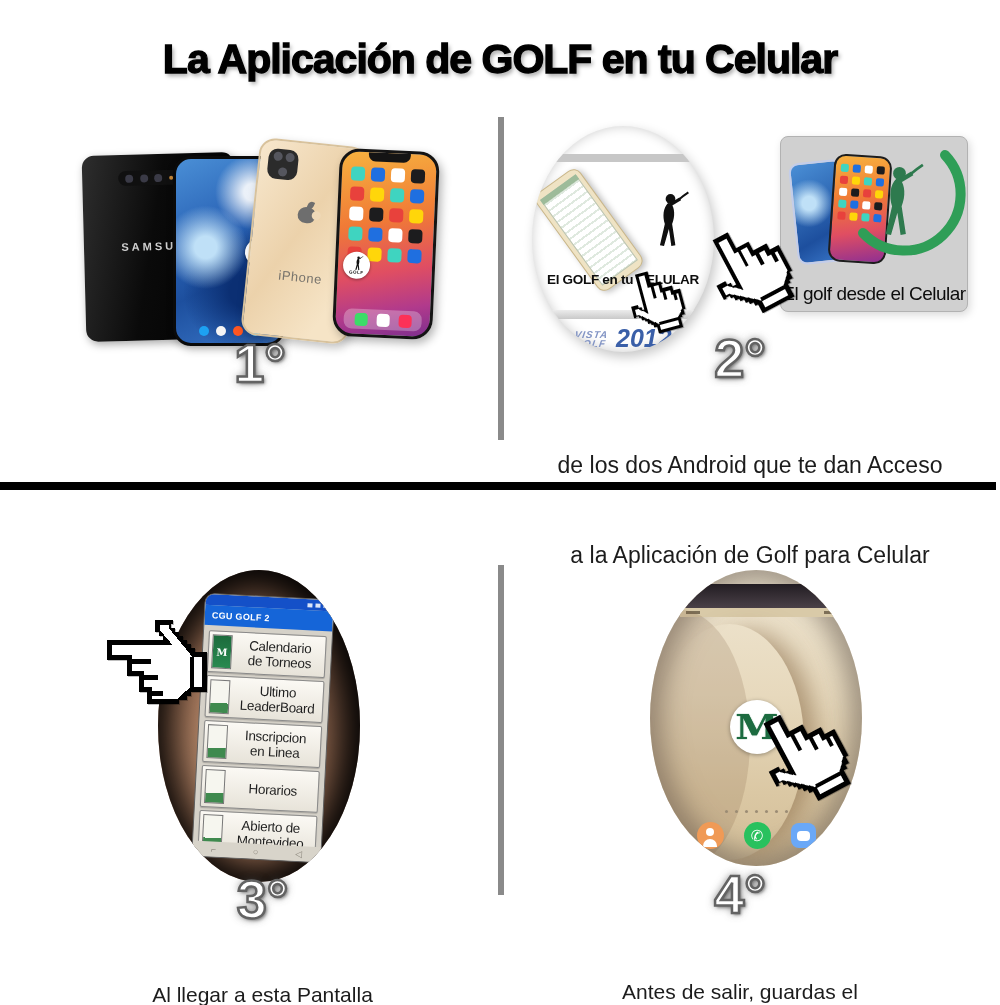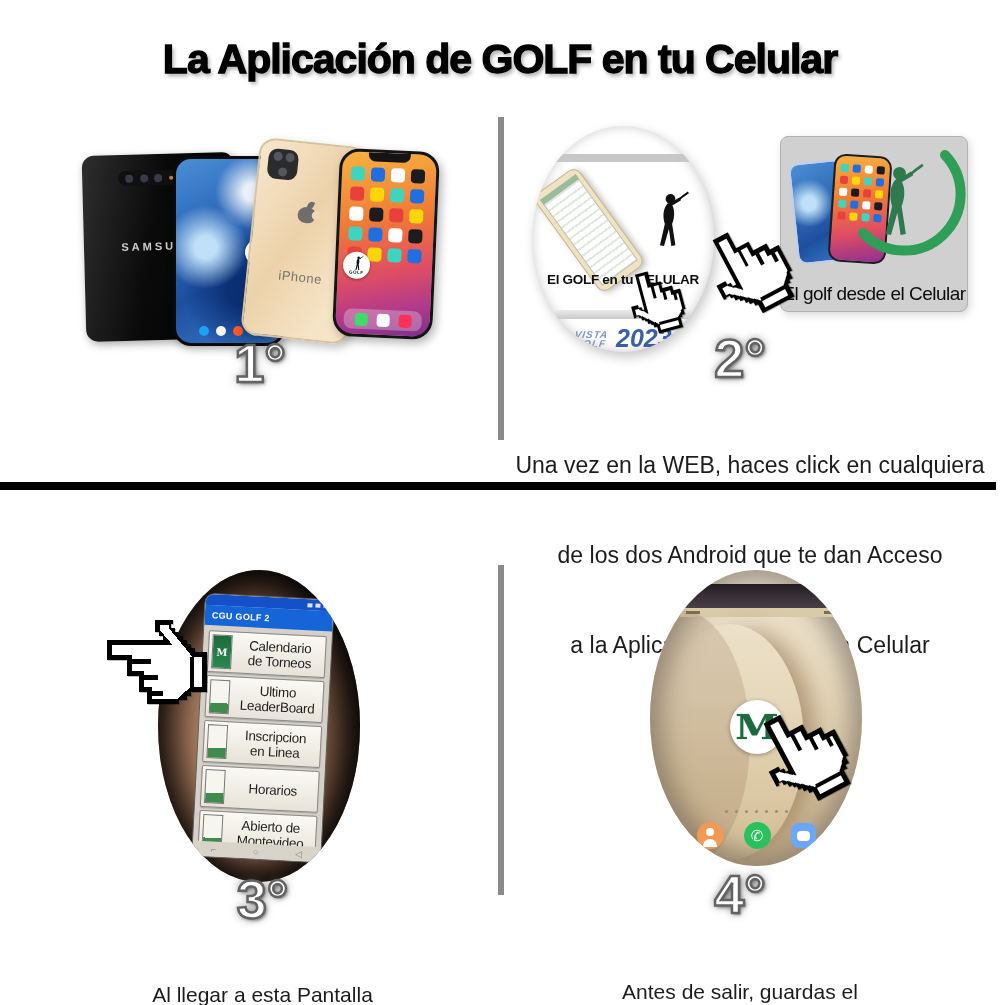--- a/index.html
+++ b/index.html
@@ -300,21 +300,21 @@
     <svg class="golfer-sm" viewBox="0 0 64 70">
         <use href="#golfer"></use>
       </svg>
     <div class="lbl1">El GOLF en tu CELULAR</div>
     <div class="bar2"></div>
     <div class="logo-row">
       <div class="vista">
         <div>VISTA</div>
         <div>GOLF</div>
       </div>
-      <div class="year">2023</div>
+      <div class="year">2012</div>
     </div>
   </div>
 
   <div id="btn2">
     <div class="mini-blue"></div>
     <div class="mini-orange">
       <div class="grid">
         <i></i>
           <i></i>
           <i></i>
@@ -348,21 +348,20 @@
 
   <svg id="cursor-a" class="cursor" viewBox="0 0 23 26">
       <use href="#px-hand"></use>
     </svg>
   <svg id="cursor-b" class="cursor" viewBox="0 0 23 26">
       <use href="#px-hand"></use>
     </svg>
 
   <div id="num2" class="step-num">2°</div>
   <div id="cap2" class="cap">
-    <div>Una vez en la WEB, haces click en cualquiera</div>
     <div>de los dos Android que te dan Acceso</div>
     <div>a la Aplicación de Golf para Celular</div>
   </div>
 
   <div id="q3-oval">
     <div id="cgu-phone">
       <div class="sbar">
         <i></i>
         <i></i>
         <i></i>

